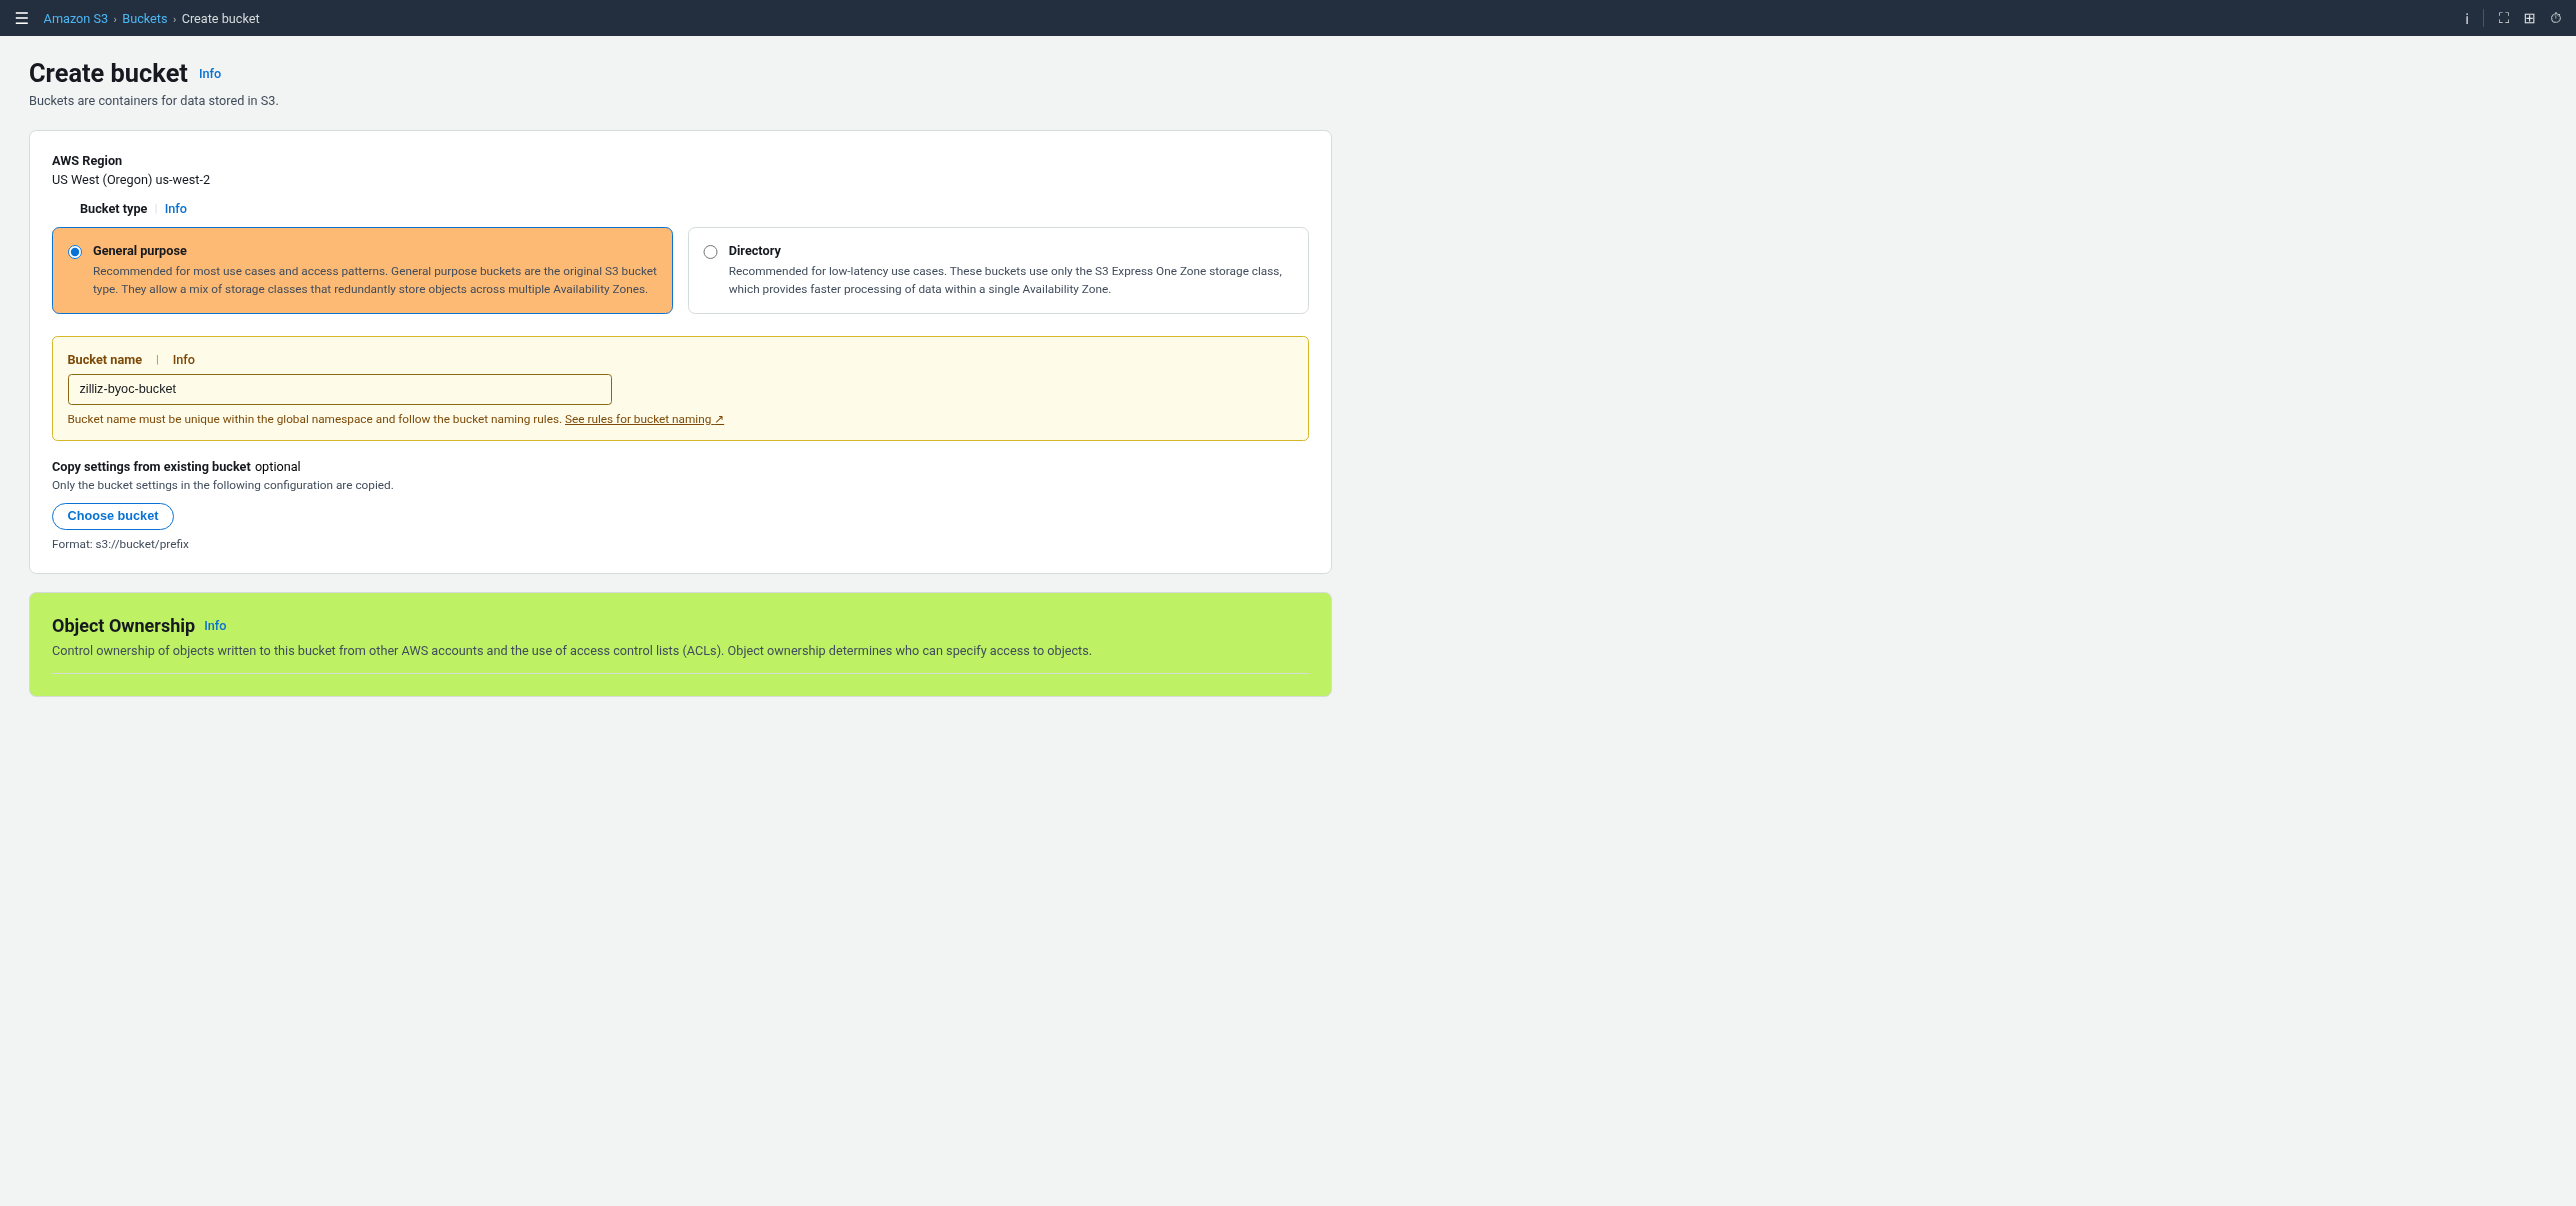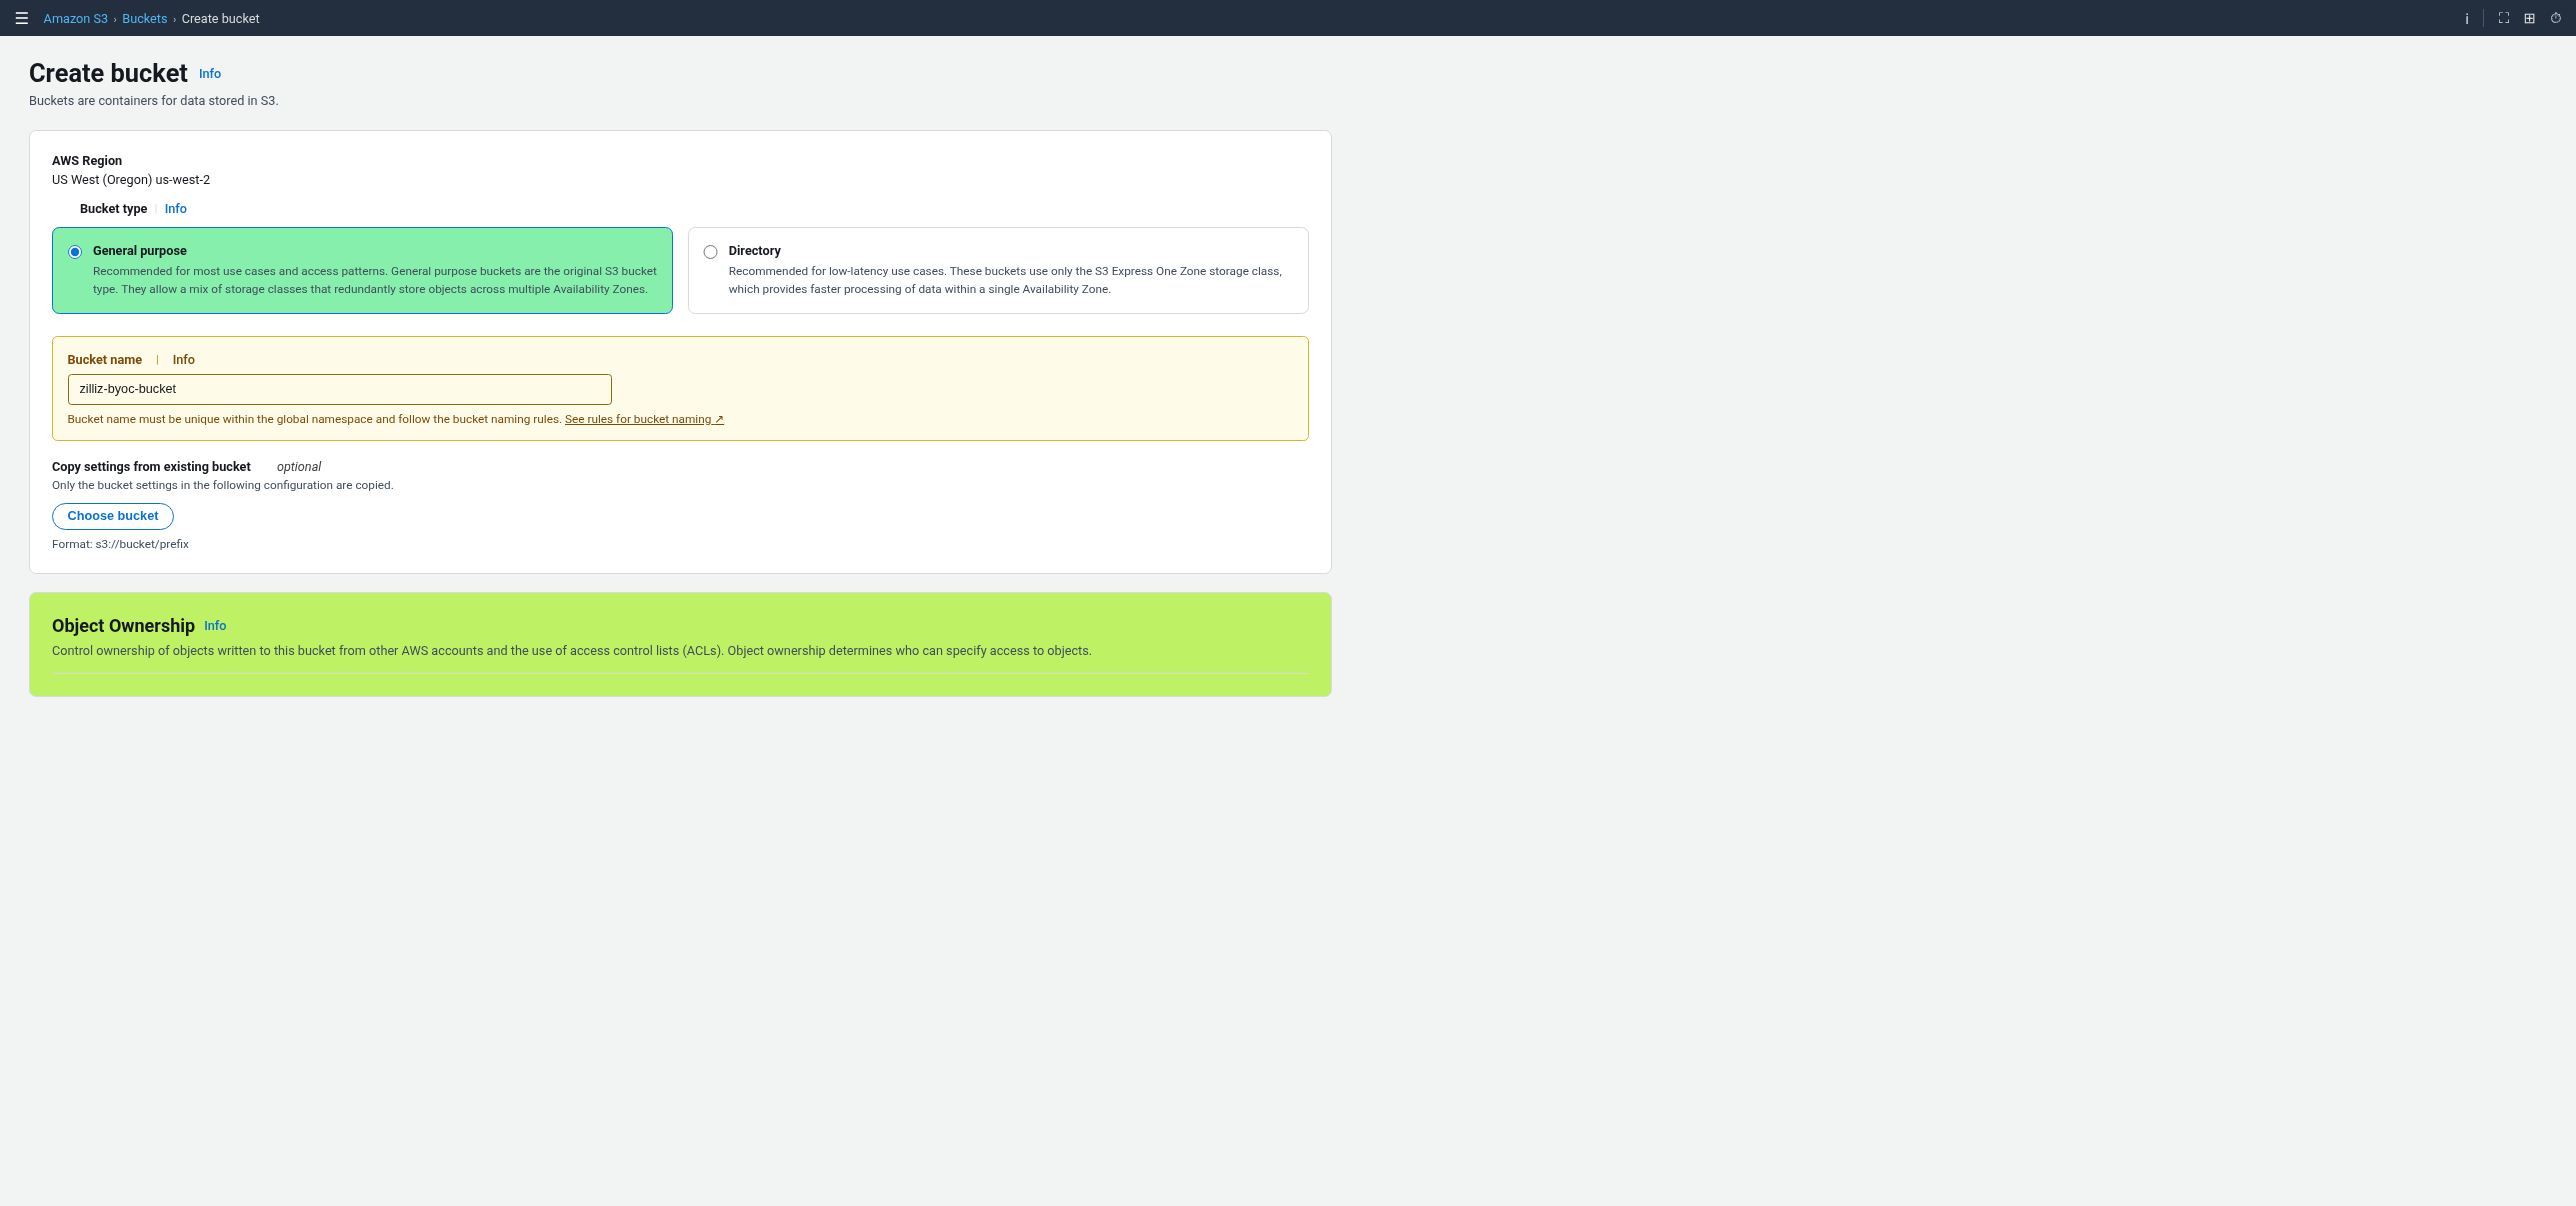--- a/index.html
+++ b/index.html
@@ -161,21 +161,21 @@
       border-radius: 7.3px;
       padding: 14.5px;
       cursor: pointer;
       display: flex;
       align-items: flex-start;
       gap: 11px;
     }
 
     .radio-card.selected {
       border-color: #0972d3;
-      background: #86efac;
+      background: #fdba74;
     }
 
     .radio-input {
       width: 14.5px;
       height: 14.5px;
       margin-top: 1.8px;
       accent-color: #0972d3;
       flex-shrink: 0;
     }
 
@@ -374,21 +374,21 @@
       <input type="text" class="bucket-name-input" value="zilliz-byoc-bucket" style="">
       <div class="bucket-name-hint">
         <span>Bucket name must be unique within the global namespace and follow the bucket naming rules.</span>
         <a> <span>See rules for bucket naming</span> <span>↗</span></a>
       </div>
     </div>
 
     <div>
       <div class="copy-settings-title">
         <span>Copy settings from existing bucket</span>
-        <span style="font-style:italic; font-weight:400; color:#404040; margin-left:23px;">optional</span>
+        <span style="font-weight:400; color:#000000; margin-left:1px;">optional</span>
       </div>
       <div class="copy-settings-desc">Only the bucket settings in the following configuration are copied.</div>
       <button class="choose-bucket-btn">Choose bucket</button>
       <div class="format-hint">Format: s3://bucket/prefix</div>
     </div>
   </div>
 
   <div class="object-ownership-section">
     <div class="object-ownership-title-row">
       <h2 class="section-title" style="margin-bottom:0;">Object Ownership</h2>

